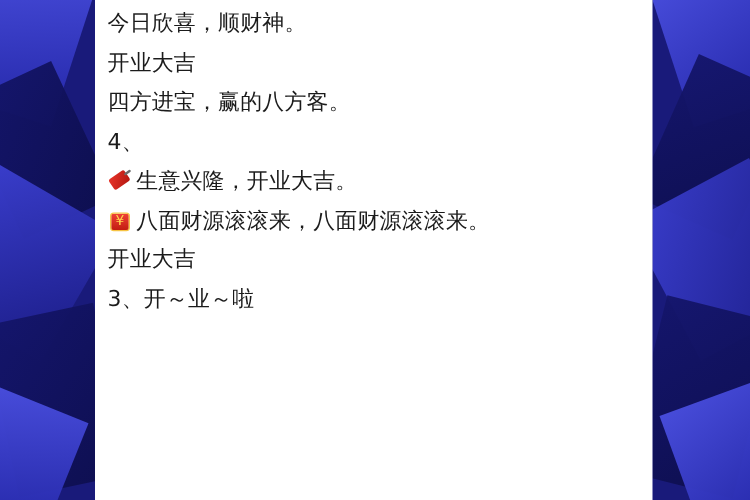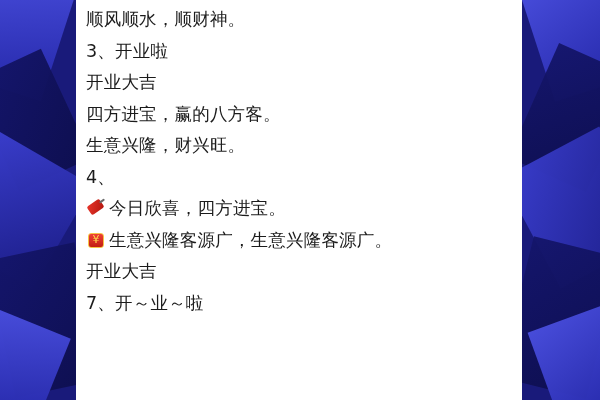--- a/index.html
+++ b/index.html
@@ -144,47 +144,41 @@
     <div class="shard bright" style="right:-30px; top:-25px; width:95px; height:115px; transform:rotate(-18deg);"></div>
     <div class="shard dark" style="right:-15px; top:55px; width:85px; height:125px; transform:rotate(24deg);"></div>
     <div class="shard" style="right:-35px; top:145px; width:110px; height:125px; transform:rotate(-28deg);"></div>
     <div class="shard dark" style="right:-5px; top:245px; width:90px; height:145px; transform:rotate(14deg);"></div>
     <div class="shard bright" style="right:-28px; top:315px; width:85px; height:105px; transform:rotate(-20deg);"></div>
   </div>
 
   <div class="sheet">
     <div class="content" id="content">
         <div class="line">
-          <span class="txt">顺风顺水，顺财神。</span>
-        </div>
-        <div class="line">
-          <span class="txt">3、开业啦</span>
+          <span class="txt">今日欣喜，顺财神。</span>
         </div>
         <div class="line">
           <span class="txt">开业大吉</span>
         </div>
         <div class="line">
           <span class="txt">四方进宝，赢的八方客。</span>
         </div>
         <div class="line">
-          <span class="txt">生意兴隆，财兴旺。</span>
-        </div>
-        <div class="line">
           <span class="txt">4、</span>
         </div>
         <div class="line">
           <span class="emo emo-firecracker"></span>
-          <span class="txt">今日欣喜，四方进宝。</span>
+          <span class="txt">生意兴隆，开业大吉。</span>
         </div>
         <div class="line">
           <span class="emo emo-money"></span>
-          <span class="txt">生意兴隆客源广，生意兴隆客源广。</span>
+          <span class="txt">八面财源滚滚来，八面财源滚滚来。</span>
         </div>
         <div class="line">
           <span class="txt">开业大吉</span>
         </div>
         <div class="line">
-          <span class="txt">7、开～业～啦</span>
+          <span class="txt">3、开～业～啦</span>
         </div>
       </div>
   </div>
 
 </div>
 
 </body></html>

